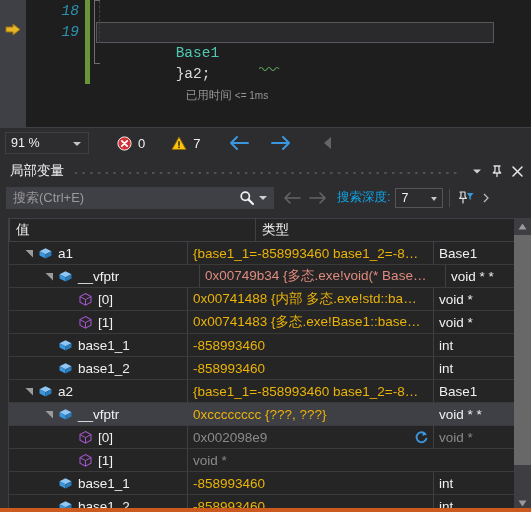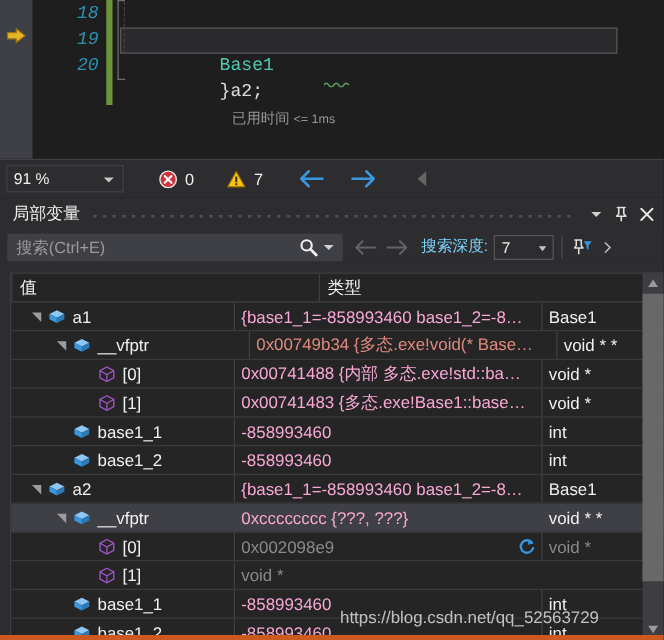--- a/index.html
+++ b/index.html
@@ -65,21 +65,21 @@
     border-left: 1px solid #6e6e6e; border-top: 1px solid #6e6e6e; border-bottom: 1px solid #6e6e6e;
   }
 
   
   .statusbar {
     position: absolute; left: 0; top: 127px; width: 531px; height: 31px;
     background: #2d2d30; display: flex; align-items: center;
     border-top: 1px solid #3f3f46;
   }
   .zoom-combo {
-    margin-left: 5px; width: 94px; height: 22px; background: #2d2d30;
+    margin-left: 5px; width: 84px; height: 22px; background: #2d2d30;
     border: 1px solid #3f3f46; display: flex; align-items: center;
     color: #f1f1f1; font-size: 12.5px; padding-left: 5px; position: relative;
   }
   .zoom-combo .cb-arrow {
     position: absolute; right: 7px; top: 9px;
     border-left: 4px solid transparent; border-right: 4px solid transparent;
     border-top: 4px solid #c5c5c5;
   }
   .st-item { display: flex; align-items: center; color: #f1f1f1; font-size: 13px; }
   .err-icon { width: 15px; height: 15px; margin-right: 6px; }
@@ -115,21 +115,21 @@
     background: transparent; border: 0; outline: 0; color: #a0a0a0;
     font-size: 13px; font-family: "Liberation Sans", sans-serif; width: 218px;
   }
   .search-box input::placeholder { color: #9a9a9a; }
   .mag { width: 16px; height: 16px; margin-left: auto; }
   .mag-arrow {
     border-left: 4px solid transparent; border-right: 4px solid transparent;
     border-top: 4px solid #d0d0d0; margin: 0 6px 0 4px;
   }
   .tb-nav { width: 20px; height: 16px; margin: 0 3px; opacity: .5; }
-  .depth-label { color: #7dd3fc; font-size: 12.5px; margin-left: 6px; margin-right: 5px; white-space: nowrap; }
+  .depth-label { color: #0ea5e9; font-size: 12.5px; margin-left: 6px; margin-right: 5px; white-space: nowrap; }
   .depth-combo {
     width: 48px; height: 20px; background: #2d2d30; border: 1px solid #555558;
     color: #f1f1f1; font-size: 12.5px; display: flex; align-items: center;
     padding-left: 5px; position: relative;
   }
   .depth-combo .cb-arrow {
     position: absolute; right: 5px; top: 8px;
     border-left: 3.5px solid transparent; border-right: 3.5px solid transparent;
     border-top: 4px solid #c5c5c5;
   }
@@ -161,21 +161,21 @@
             white-space: nowrap; }
   .c-type { flex: 1 1 auto; border-left: 1px solid #3f3f46; height: 100%;
             display: flex; align-items: center; padding-left: 5px;
             white-space: nowrap; overflow: hidden; }
 
   .expander { width: 13px; height: 13px; flex: 0 0 13px; margin-right: 2px; }
   .ico { width: 15px; height: 15px; flex: 0 0 15px; margin-right: 5px; }
   .nm { white-space: nowrap; }
 
   .v-changed { color: #e08a7e; margin-left: 12px; }
-  .v-normal  { color: #f9a8d4; }
+  .v-normal  { color: #eab308; }
   .v-stale   { color: #8a8a8a; }
   .t-normal  { color: #f1f1f1; }
   .t-stale   { color: #8a8a8a; }
   .refresh-ico { margin-left: auto; margin-right: 4px; width: 15px; height: 15px; flex: 0 0 15px; }
 
   
   .vscroll {
     position: absolute; right: 0; top: 60px; width: 17px; height: 294px;
     background: #3e3e42;
   }
@@ -206,21 +206,20 @@
       <span class="arrow-marker">
         <svg width="16" height="13" viewBox="0 0 16 13">
           <path d="M1 4 H8 V1 L15 6.5 L8 12 V9 H1 Z" fill="#e8b427" stroke="#9a7410" stroke-width="1"></path>
         </svg>
       </span>
     </div>
 
     <div class="gutter">
       <div>18</div>
       <div>19</div>
-      <div>20</div>
     </div>
 
     <div class="changebar">
         <i></i>
       </div>
 
     <div class="codearea">
       <div class="struct-brace-l"></div>
       <div class="cur-line-box"></div>
 
@@ -630,15 +629,14 @@
       </span>
       <span class="vs-thumb"></span>
       <span class="vs-down">
         <svg width="9" height="7" viewBox="0 0 9 7">
             <path d="M0.5 0.5 H8.5 L4.5 6.5 Z" fill="#9a9a9a"></path>
           </svg>
       </span>
     </div>
   </div>
 
-  <div class="watermark">https://blog.csdn.net/qq_52563729</div>
   <div class="bottom-strip"></div>
 </div>
 
 </body></html>

